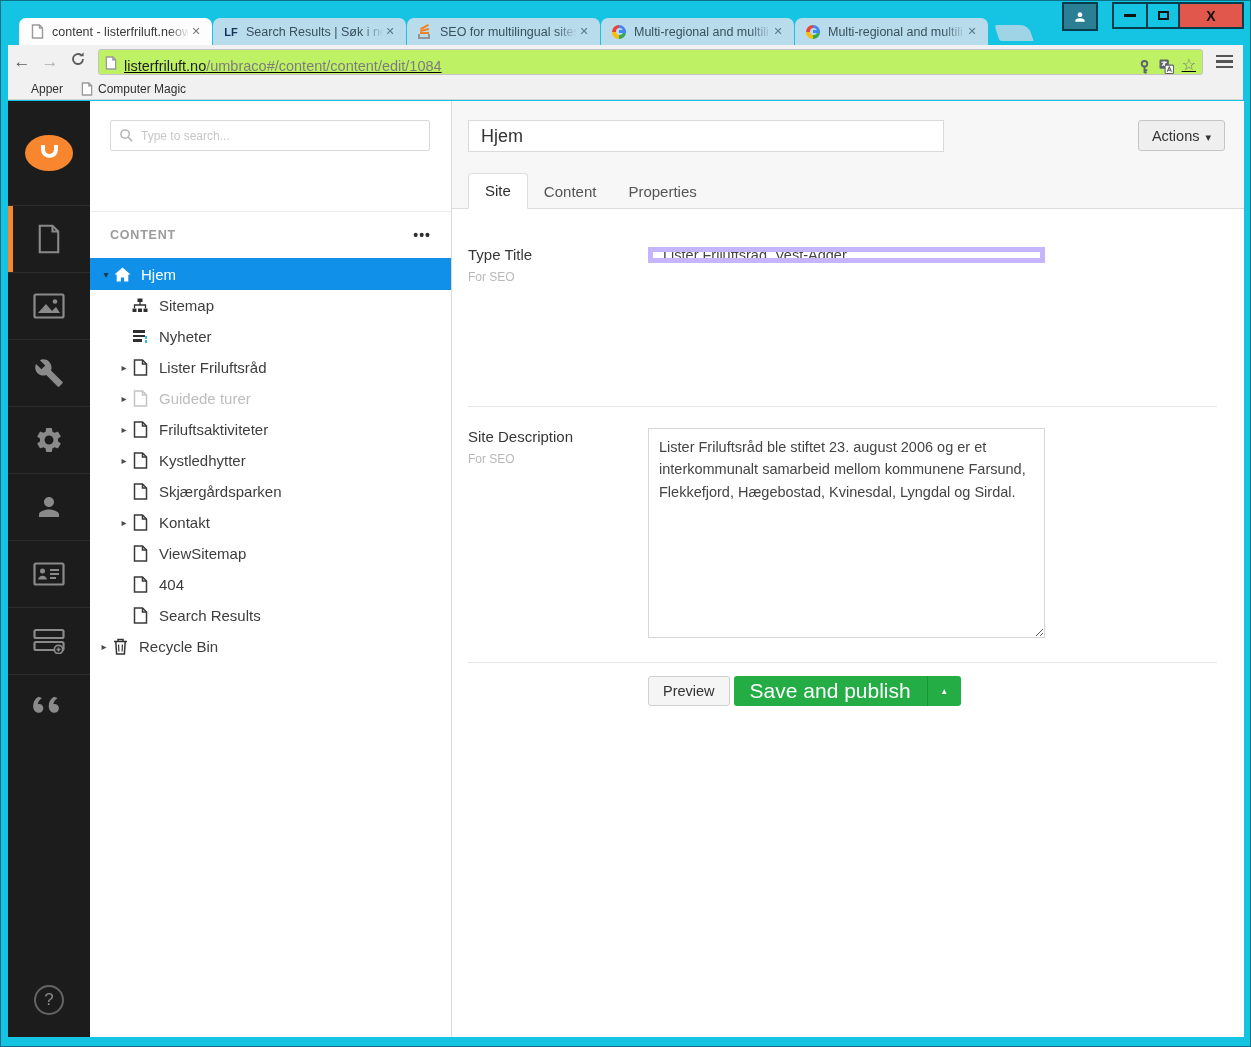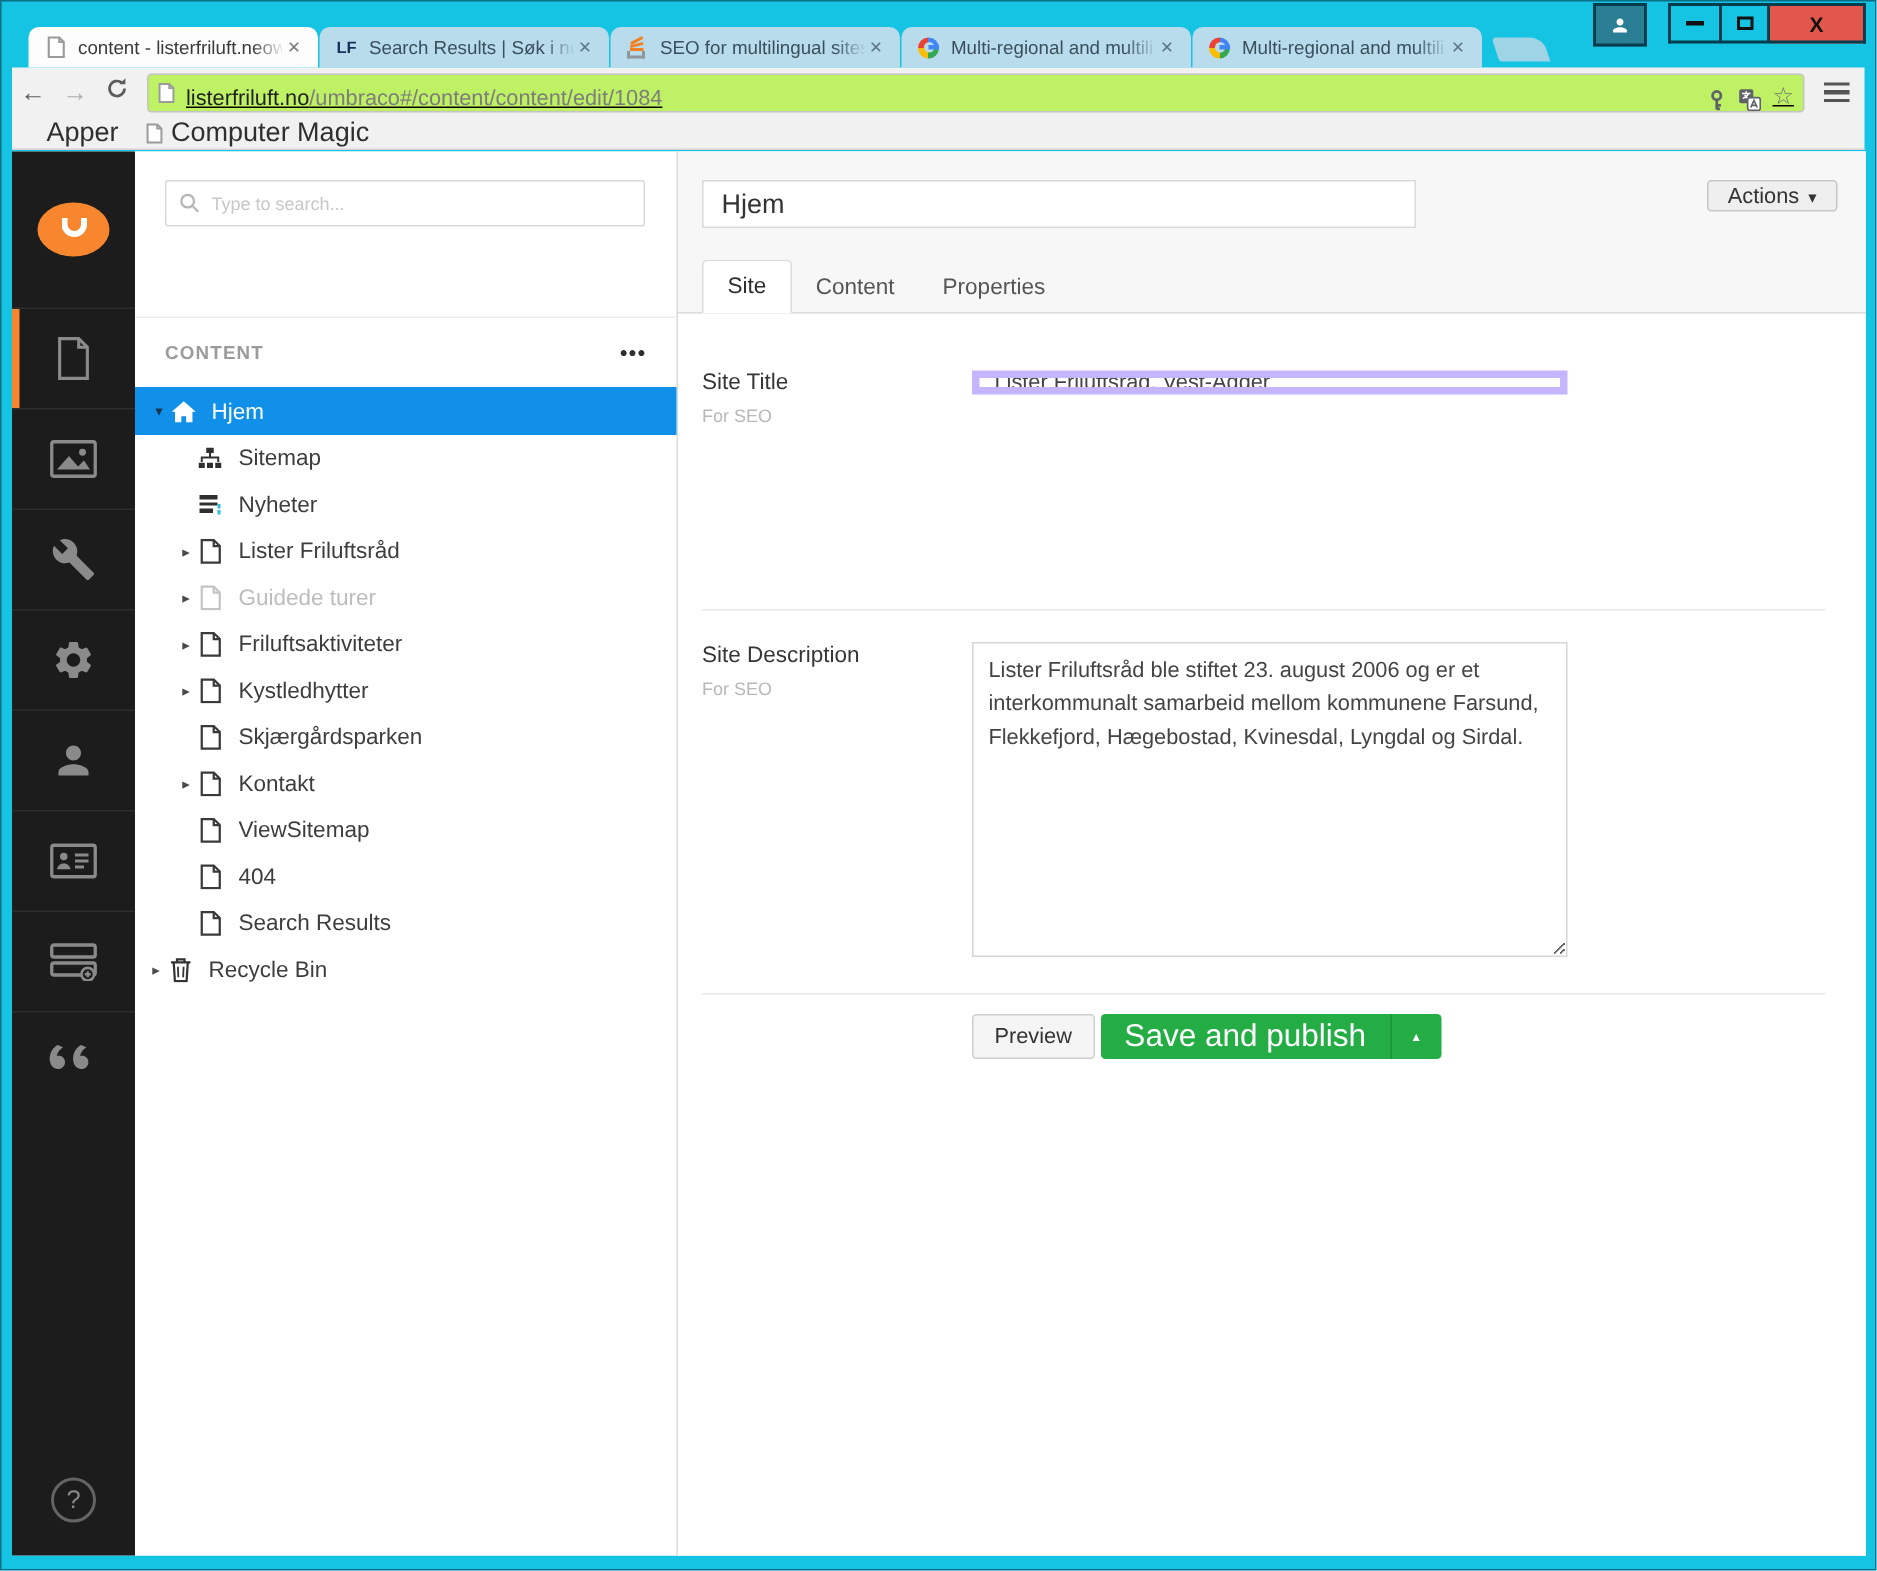--- a/index.html
+++ b/index.html
@@ -53,21 +53,21 @@
   .omnibox .url { flex:1; font-size:14.5px; white-space:nowrap; overflow:hidden; margin-left:7px; }
   .omnibox .domain { color:#1f1f1f; }
   .omnibox .path { color:#7d7d7d; }
   .obicon { margin-left:8px; display:flex; align-items:center; }
   .star { font-size:16px; color:#6f6f6f; }
   .menu-btn { width:26px; margin-right:6px; display:flex; flex-direction:column; gap:3px; align-items:center; }
   .menu-btn i { width:17px; height:2.5px; background:#555; }
 
   
   .bookmarks { position:absolute; left:8px; right:8px; top:78px; height:22px; background:#f1f1f1; border-bottom:1px solid #d4d4d4; display:flex; align-items:center; padding-left:10px; }
-  .bm { display:flex; align-items:center; margin-right:18px; font-size:18px; color:#2f2f2f; }
+  .bm { display:flex; align-items:center; margin-right:18px; font-size:12px; color:#2f2f2f; }
   .bm .bicon { margin-right:5px; display:flex; }
   .apps-grid { display:grid; grid-template-columns:repeat(3,4px); grid-auto-rows:4px; gap:1px; }
   .apps-grid i { border-radius:1px; }
 
   
   .app { position:absolute; left:8px; right:7px; top:101px; bottom:10px; background:#fff; display:flex; }
 
   
   .rail { width:82px; background:#1c1c1c; flex:0 0 auto; display:flex; flex-direction:column; position:relative; }
   .rail-logo { height:104px; display:flex; align-items:center; justify-content:center; }
@@ -106,21 +106,21 @@
   .news-icon i:nth-child(2){ top:4.5px; }
   .news-icon i:nth-child(3){ top:9px; width:9px; }
   .news-icon b { position:absolute; width:2.5px; height:2.5px; background:#30bfe0; }
   .news-icon b:nth-child(4){ right:0; top:6px; }
   .news-icon b:nth-child(5){ right:0; top:10px; }
 
   
   .main { flex:1; background:#fff; position:relative; }
   .ed-header { position:absolute; left:0; right:0; top:0; height:108px; background:#f7f7f7; border-bottom:1px solid #dcdcdc; }
   .title-input { position:absolute; left:16px; top:19px; width:476px; height:32px; border:1px solid #dadada; background:#fff; font-size:18px; color:#333; padding:0 12px; font-family:"Liberation Sans",sans-serif; }
-  .actions-btn { position:absolute; right:19px; top:19px; height:21px; padding:0 13px; background:#efefef; border:1px solid #c5c5c5; border-radius:3px; font-size:14.5px; color:#333; display:flex; align-items:center; gap:6px; }
+  .actions-btn { position:absolute; right:19px; top:19px; height:31px; padding:0 13px; background:#efefef; border:1px solid #c5c5c5; border-radius:3px; font-size:14.5px; color:#333; display:flex; align-items:center; gap:6px; }
   .actions-btn .dd::before { content:"▾"; font-size:11px; color:#333; }
   .ed-tabs { position:absolute; left:16px; bottom:-1px; display:flex; align-items:flex-end; }
   .ed-tab { font-size:15px; color:#555; padding:8px 16px 9px; }
   .ed-tab.active { background:#fff; border:1px solid #dcdcdc; border-bottom:1px solid #fff; border-radius:4px 4px 0 0; color:#2d2d2d; }
   .ed-body { position:absolute; left:0; right:0; top:109px; bottom:0; background:#fff; }
   .frow { position:absolute; left:16px; right:21px; }
   .flabel { font-size:15px; color:#363636; }
   .fhint { font-size:12px; color:#b8b8b8; margin-top:7px; }
   .fcol { position:absolute; left:0; top:0; width:170px; }
   .fval { position:absolute; left:180px; top:0; }
@@ -536,21 +536,21 @@
         <div class="ed-tab active">Site</div>
         <div class="ed-tab">Content</div>
         <div class="ed-tab">Properties</div>
       </div>
     </div>
 
     <div class="ed-body">
 
       <div class="frow" style="top:36px; height:110px;">
         <div class="fcol">
-          <div class="flabel">Site Title</div>
+          <div class="flabel">Type Title</div>
           <div class="fhint">For SEO</div>
         </div>
         <div class="fval">
           <input class="site-title-input" type="text" value="Lister Friluftsråd, Vest-Agder" style="">
         </div>
       </div>
       <div class="divider" style="top:196px;"></div>
 
       <div class="frow" style="top:218px; height:220px;">
         <div class="fcol">

